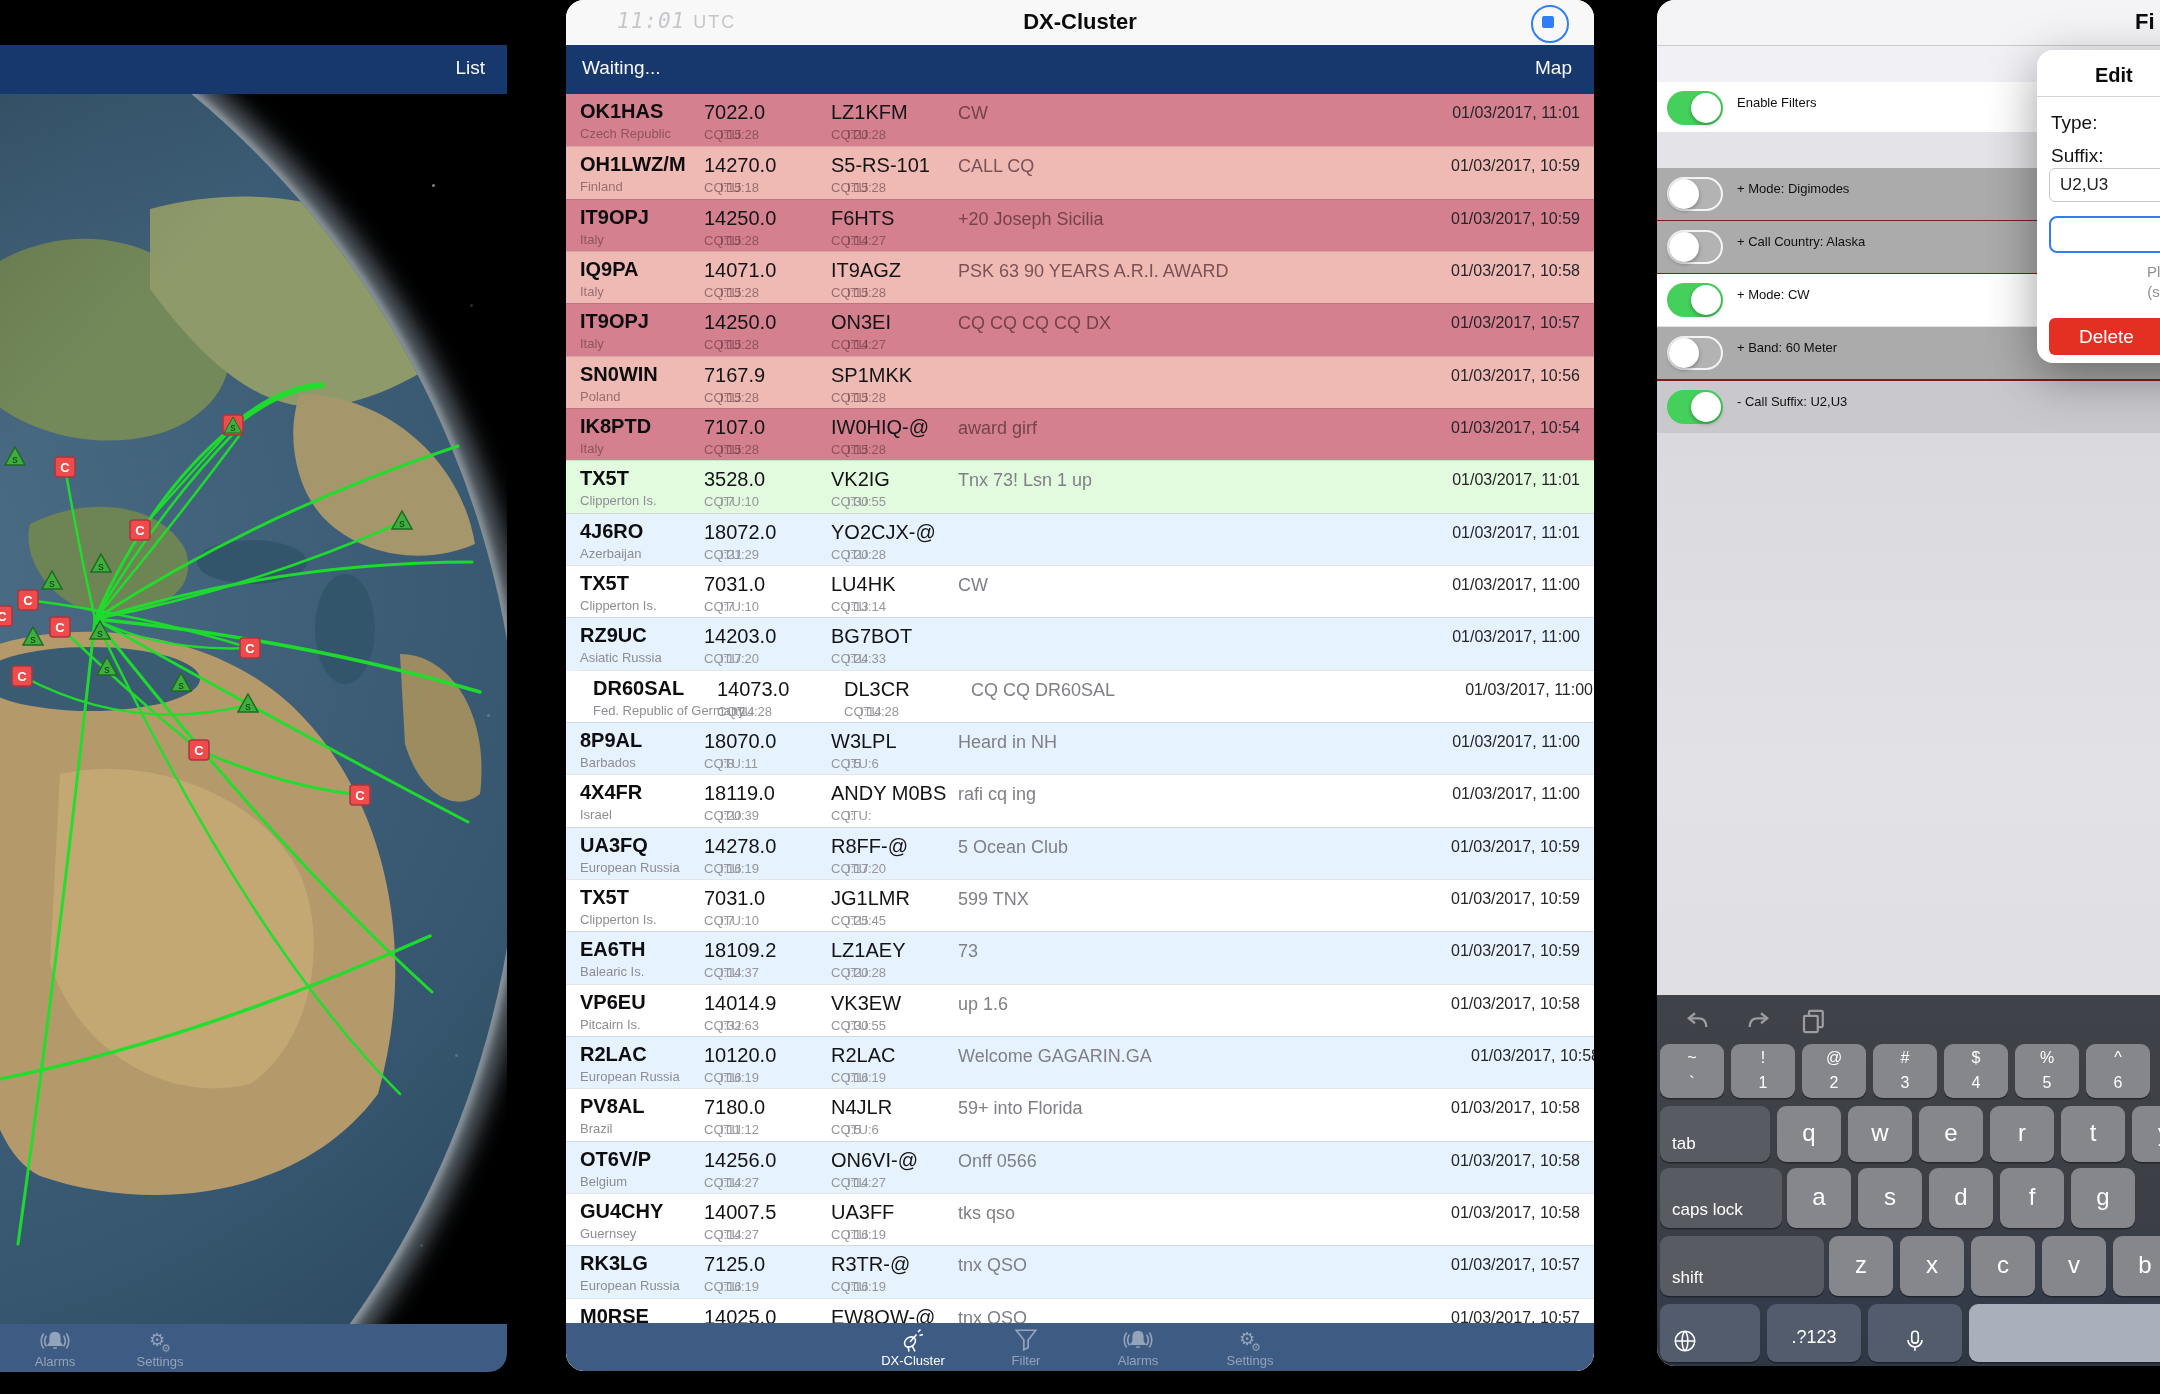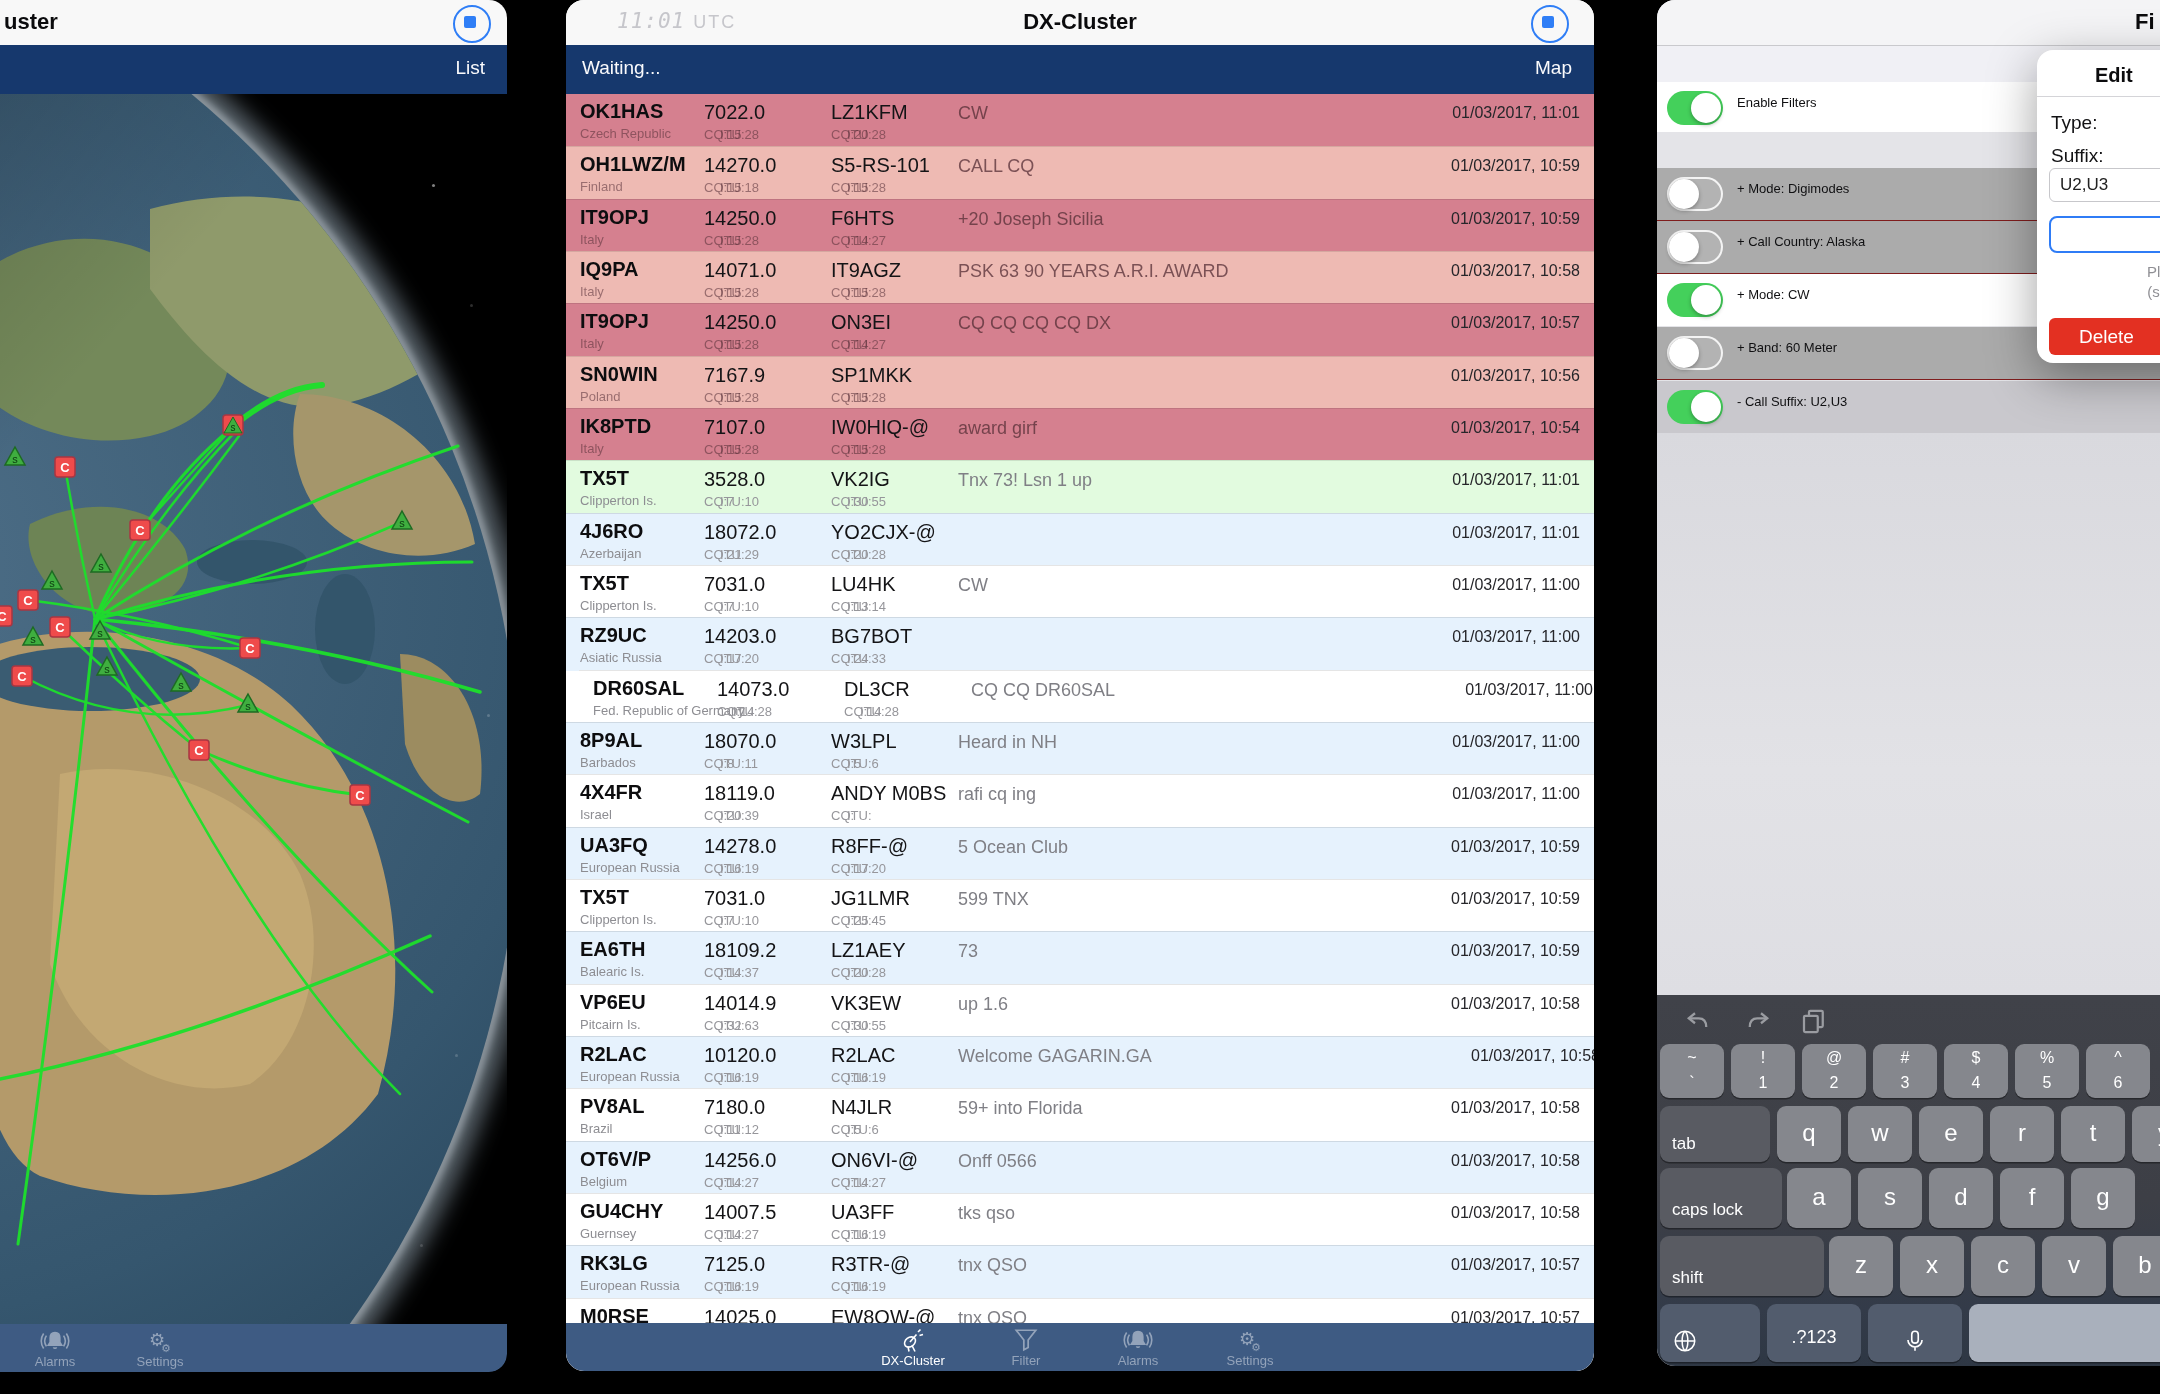--- a/index.html
+++ b/index.html
@@ -53,21 +53,21 @@
   .tab .tlabel{display:block;font-size:13px;margin-top:-1px;}
 
   
   #globe-wrap{position:absolute;left:0;top:94px;width:507px;height:1230px;background:#000;}
   .star{position:absolute;width:3px;height:3px;border-radius:50%;background:rgba(255,255,255,0.5);}
 
   
   .gapstrip{position:absolute;left:0;right:0;background:#f0f0f5;}
   .fil-row{position:absolute;left:0;right:0;height:52px;}
   .fil-white{background:#ffffff;}
-  .fil-gray{background:#ababab;border-bottom:1px solid #7f1d1d;}
+  .fil-gray{background:#ababab;border-bottom:3px solid #7f1d1d;}
   .fil-lightgray{background:#c9c8cd;}
   .fil-label{position:absolute;left:80px;top:13px;font-size:13px;color:#101012;white-space:nowrap;}
   .toggle{position:absolute;left:10px;top:9px;width:56px;height:34px;border-radius:17px;}
   .toggle.on{background:#44d05b;}
   .toggle.off{background:rgba(255,255,255,0.10);box-shadow:inset 0 0 0 2px rgba(255,255,255,0.85);}
   .knob{position:absolute;top:2px;width:30px;height:30px;background:#fff;border-radius:50%;box-shadow:0 2px 4px rgba(0,0,0,0.3);}
   .toggle.on .knob{right:2px;}
   .toggle.off .knob{left:2px;}
   .dimarea{position:absolute;left:0;right:0;background:linear-gradient(180deg,#d9d9de 0%,#e2e2e6 60%,#dedee3 100%);}
 
@@ -99,24 +99,20 @@
   .key .kbot{position:absolute;left:0;right:0;bottom:6px;text-align:center;font-size:16px;}
   .key .kmod{position:absolute;left:12px;bottom:8px;font-size:17px;}
   .key .kcenter{position:absolute;left:0;right:0;bottom:14px;text-align:center;font-size:18px;}
   .key .kicon{position:absolute;left:12px;bottom:8px;width:26px;height:26px;}
   .key .kicon-c{position:absolute;left:50%;bottom:8px;transform:translateX(-50%);width:26px;height:26px;}
 </style>
 </head>
 <body>
 
 <div id="left-panel" class="panel">
-  <div class="appbar">
-    <span class="title" style="left:4px;">uster</span>
-    <div class="stopbtn" style="left:453px;"></div>
-  </div>
   <div class="navybar" style="background:#16386d;">
     <span class="bartext" style="right:22px;">List</span>
   </div>
 
   <div id="globe-wrap">
     <span class="star" style="left:432px;top:90px;"></span>
     <span class="star" style="left:470px;top:210px;opacity:.35;"></span>
     <span class="star" style="left:487px;top:620px;opacity:.4;"></span>
     <span class="star" style="left:455px;top:960px;opacity:.35;"></span>
     <span class="star" style="left:420px;top:1150px;opacity:.3;"></span>

